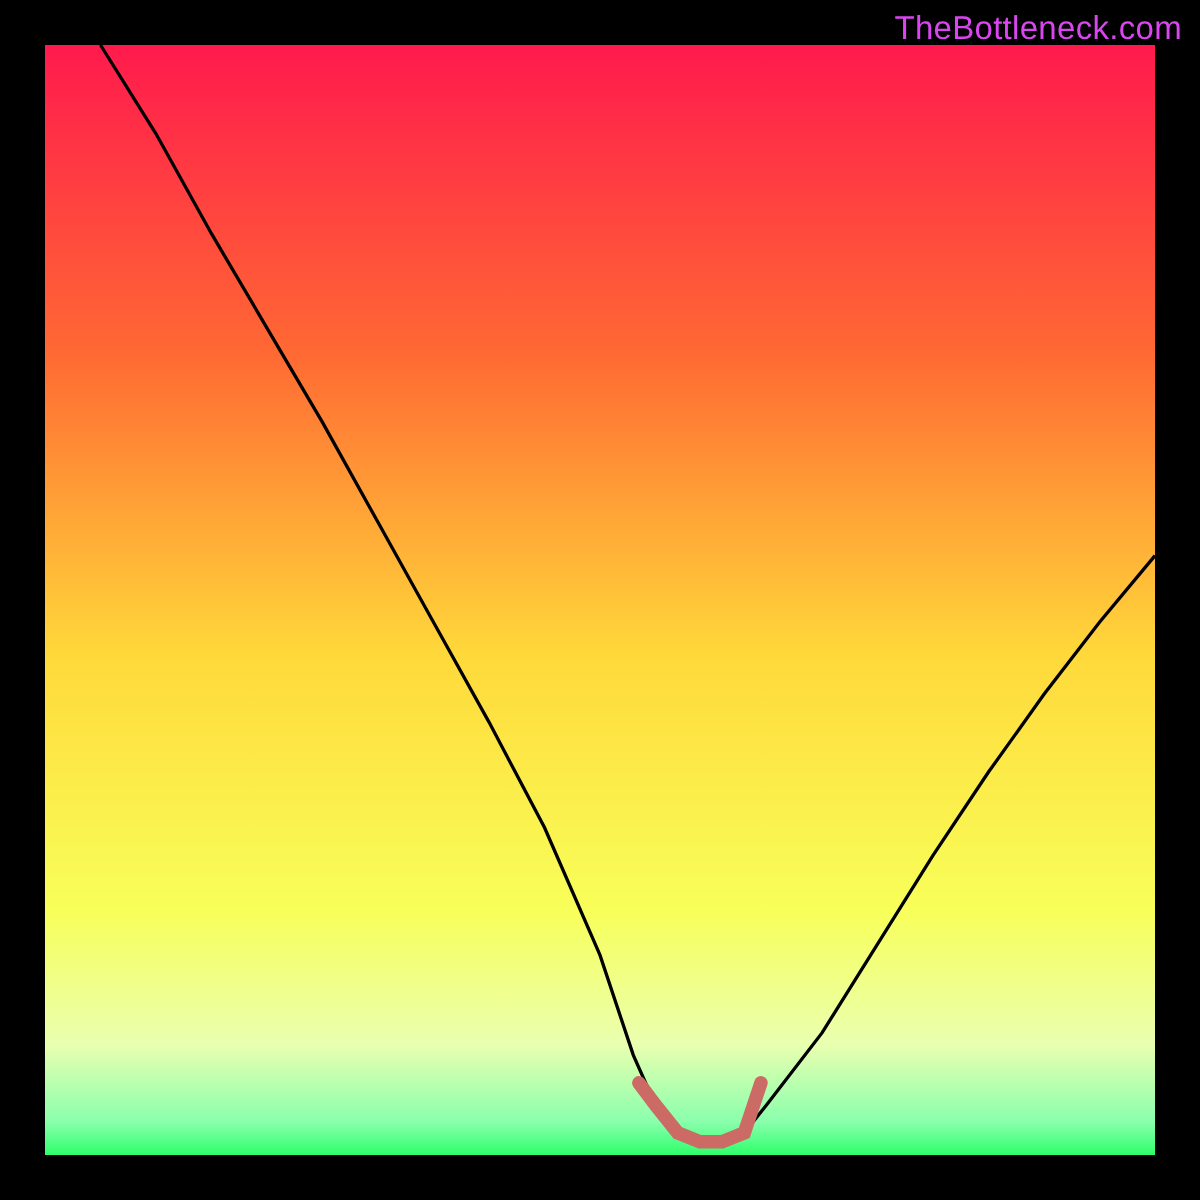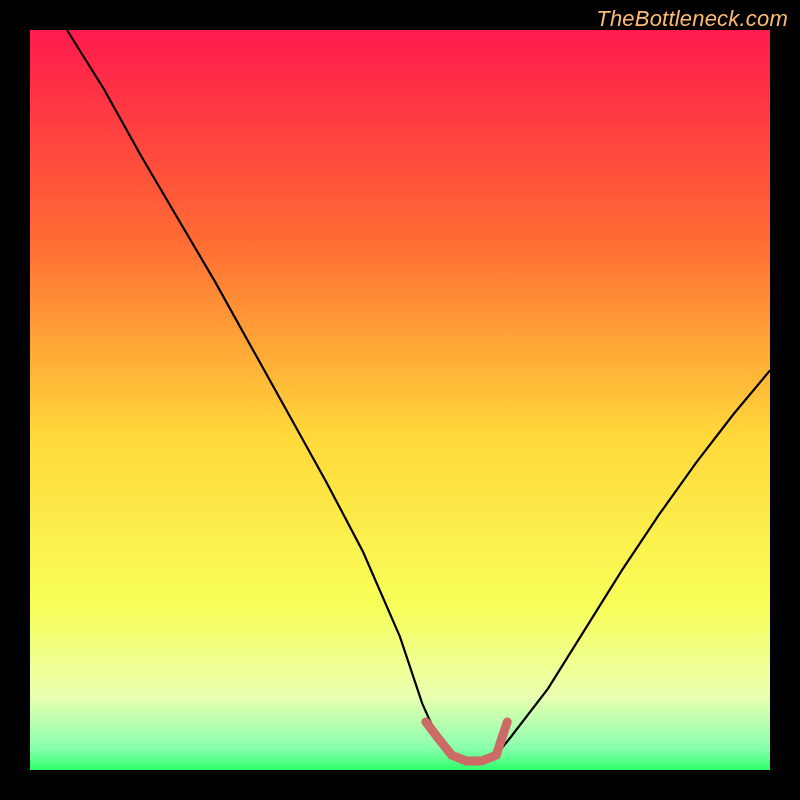--- a/index.html
+++ b/index.html
@@ -14,26 +14,25 @@
   .stage {
     position: relative;
     width: 800px;
     height: 800px;
     background: #000;
   }
   .watermark {
     position: absolute;
     top: 6px;
     right: 12px;
-    color: #fdba74;
+    color: #d946ef;
     font-size: 22px;
     font-weight: 400;
     z-index: 10;
     letter-spacing: 0.2px;
-    font-style: italic;
   }
   svg {
     position: absolute;
     top: 0;
     left: 0;
   }
 </style>
 </head>
 <body>
 

